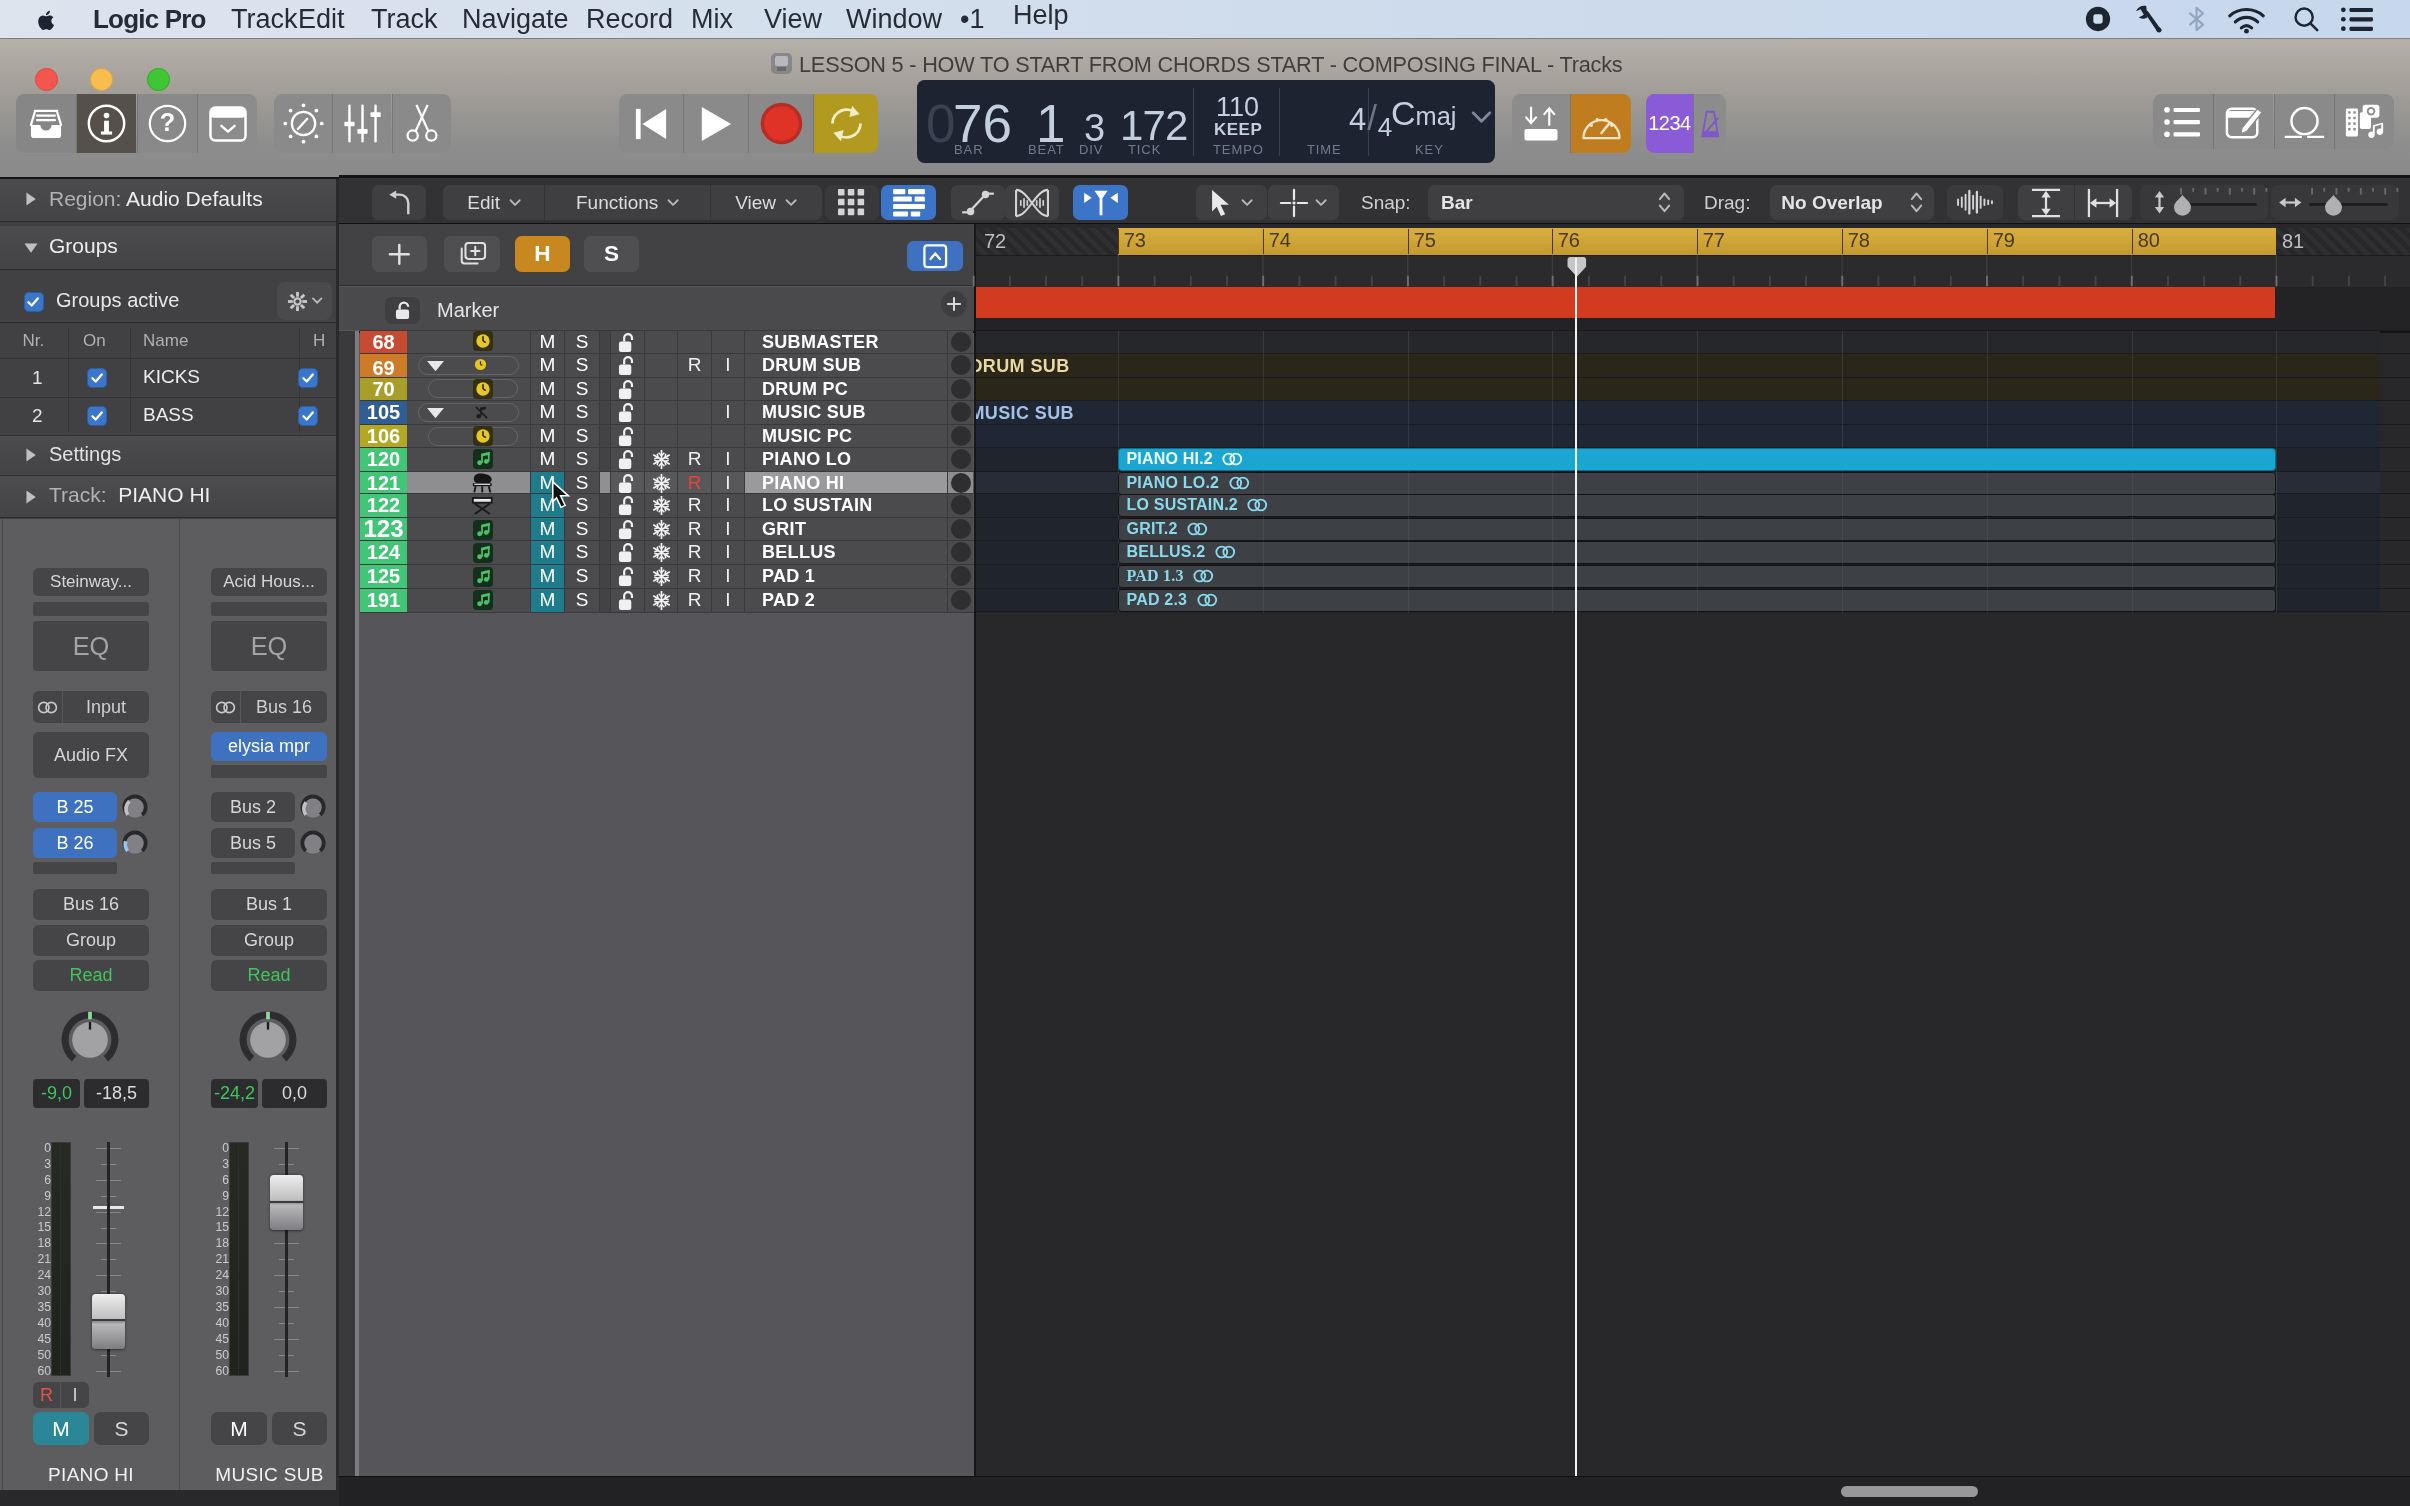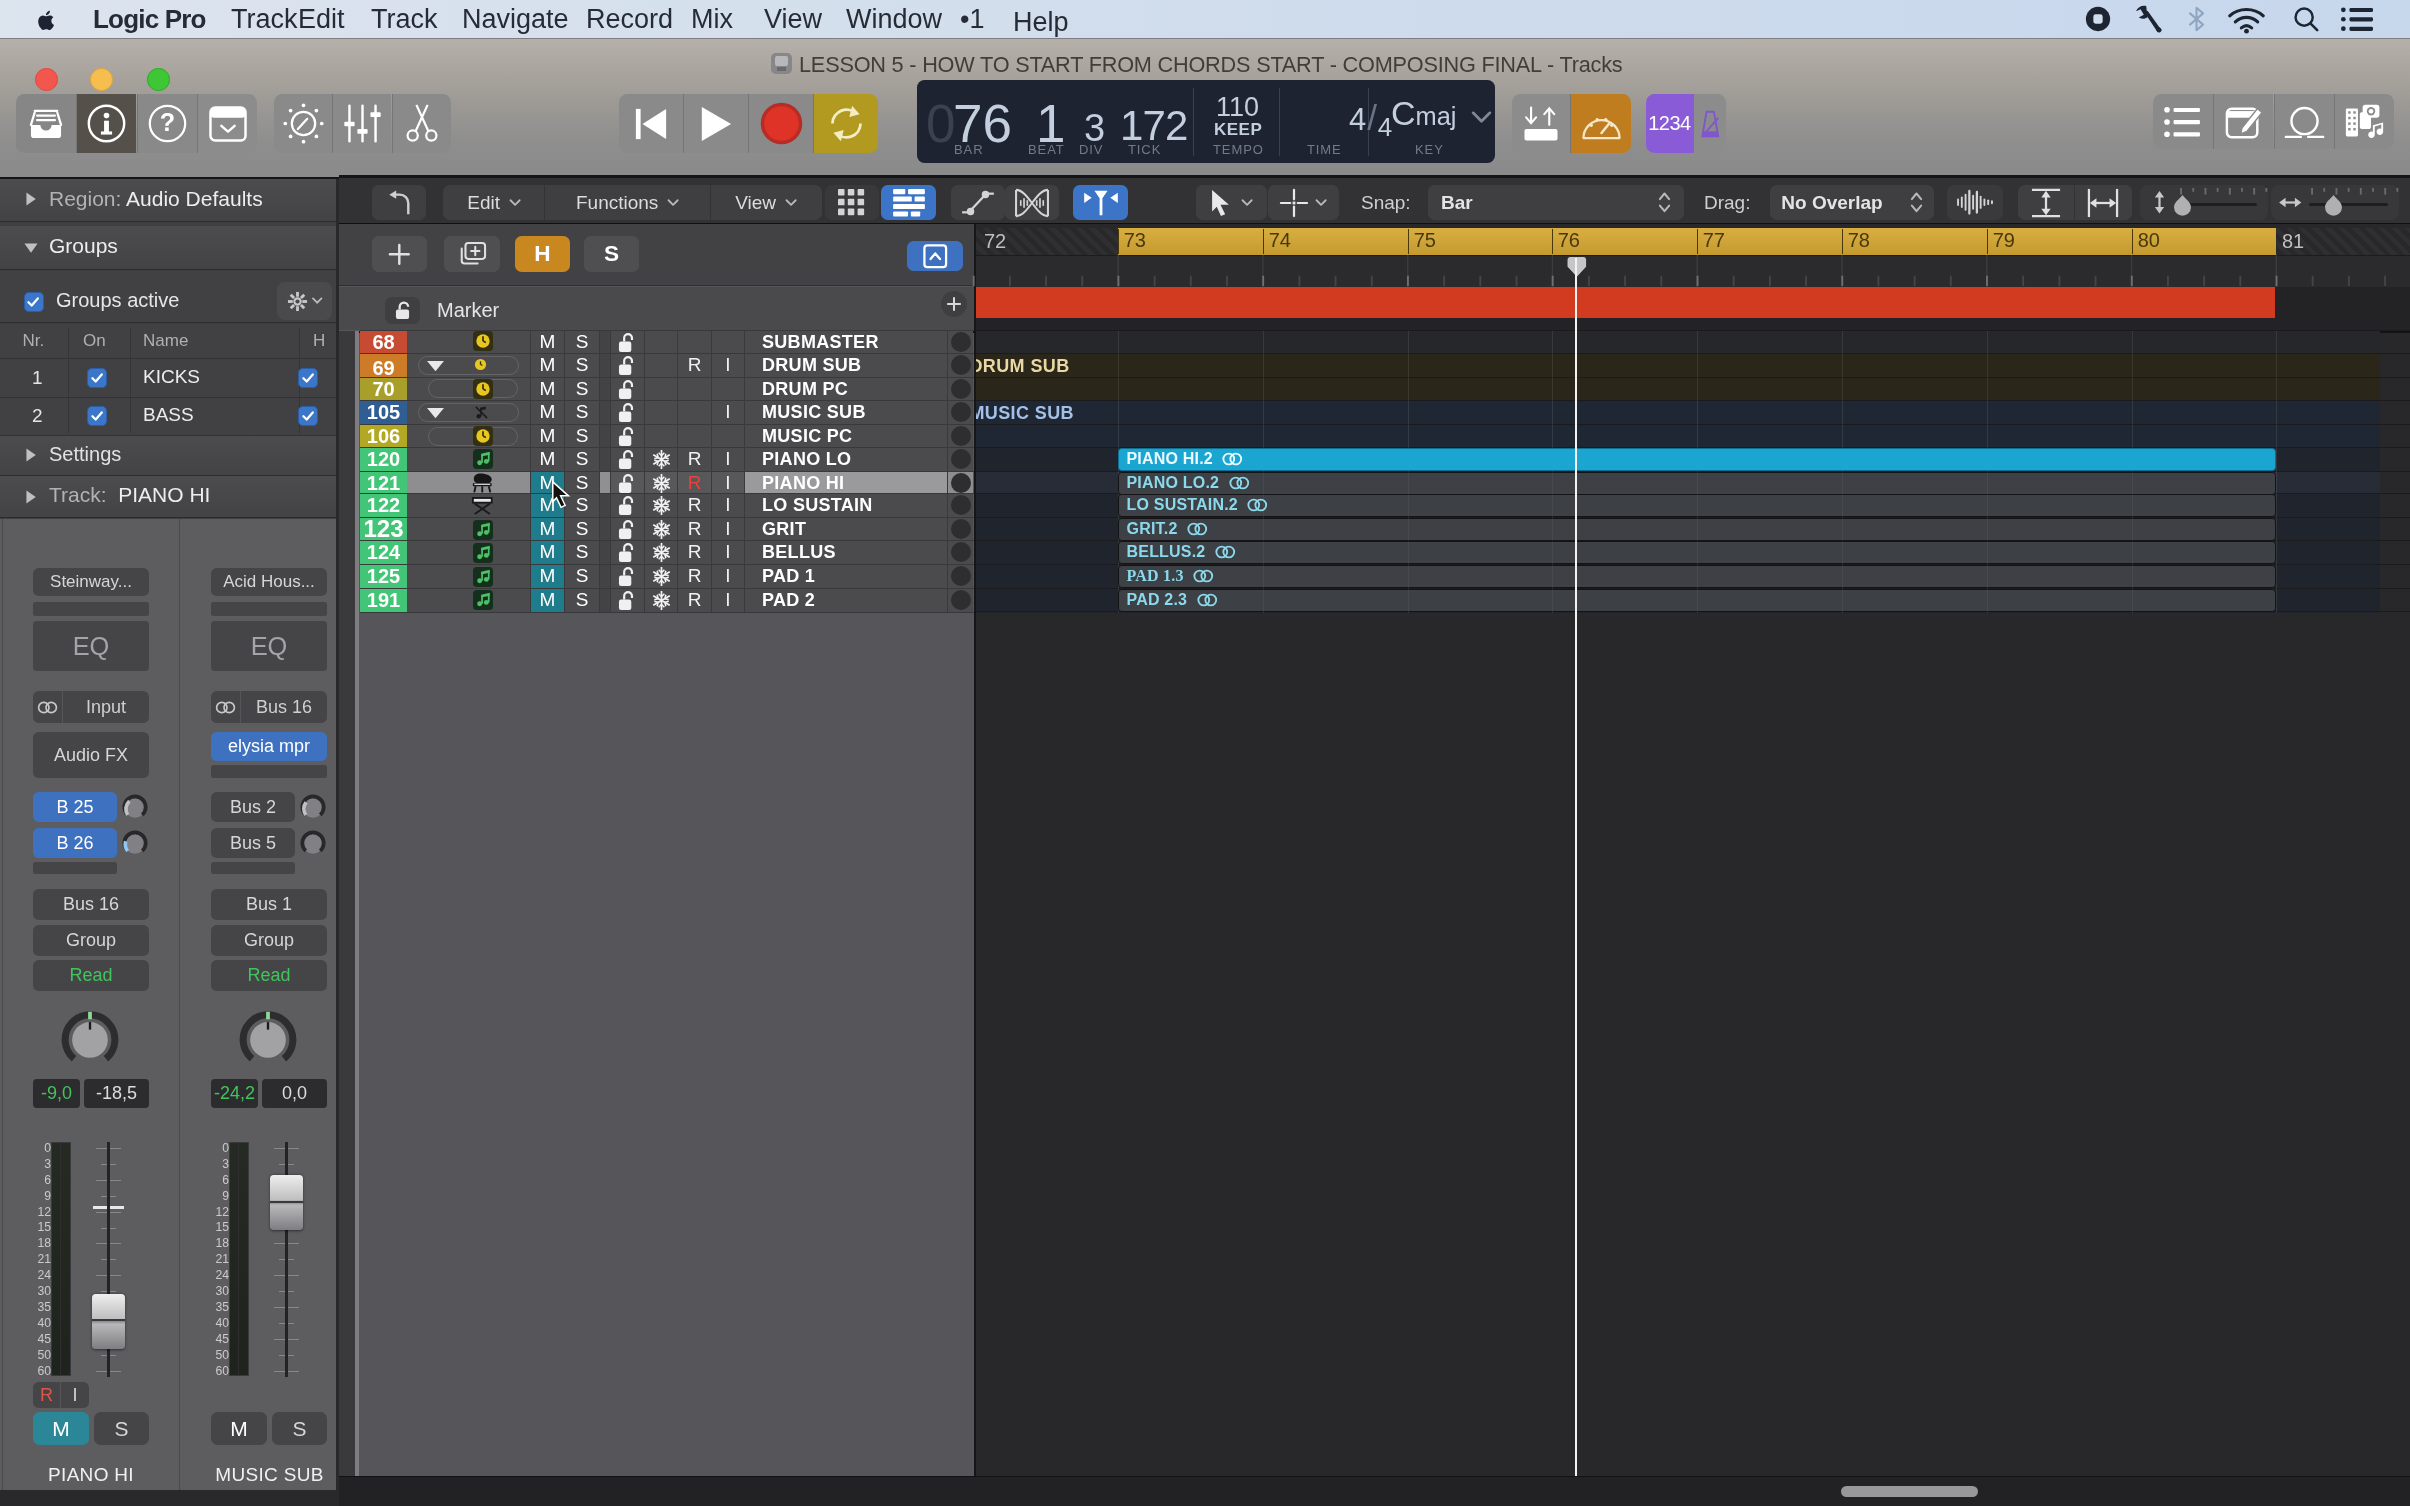--- a/index.html
+++ b/index.html
@@ -35,21 +35,21 @@
   </div>
 <div style="position:absolute;left:764px;top:0px;height:38px;display:flex;align-items:center;">
     <span style="position:relative;font-size:27px;font-weight:400;color:#262b36;letter-spacing:0px;">View</span>
   </div>
 <div style="position:absolute;left:846px;top:0px;height:38px;display:flex;align-items:center;">
     <span style="position:relative;font-size:27px;font-weight:400;color:#262b36;letter-spacing:0px;">Window</span>
   </div>
 <div style="position:absolute;left:960px;top:0px;height:38px;display:flex;align-items:center;">
     <span style="position:relative;font-size:27px;font-weight:400;color:#262b36;letter-spacing:0px;">•1</span>
   </div>
-<div style="position:absolute;left:1013px;top:0px;height:38px;display:flex;align-items:flex-end;">
+<div style="position:absolute;left:1013px;top:0px;height:38px;display:flex;align-items:flex-start;">
     <span style="position:relative;font-size:27px;font-weight:400;color:#262b36;letter-spacing:0px;">Help</span>
   </div>
 <svg style="position:absolute;left:2084px;top:4.7px;" width="28" height="28" viewBox="0 0 30 30">
 <circle cx="15" cy="15" r="13" fill="#1d2532"></circle>
     <rect x="10" y="10" width="10" height="10" rx="2.5" fill="#cfdcec"></rect>
   </svg>
 <svg style="position:absolute;left:2134px;top:3.8px;" width="30" height="30" viewBox="0 0 32 32">
 <g fill="#1d2532">
       <path d="M13 2 C8 1 4 3.5 2.5 7 c-.2.4.1.7.5.5 L7 5.5 l3.5 6 L5 14.5 c3.5 2 7.5 1 9.5-.5 z"></path>
 <path d="M11.5 9 l3-1.8 L28 26 a2.3 2.3 0 0 1-3.5 3 L12.5 11 z"></path>

